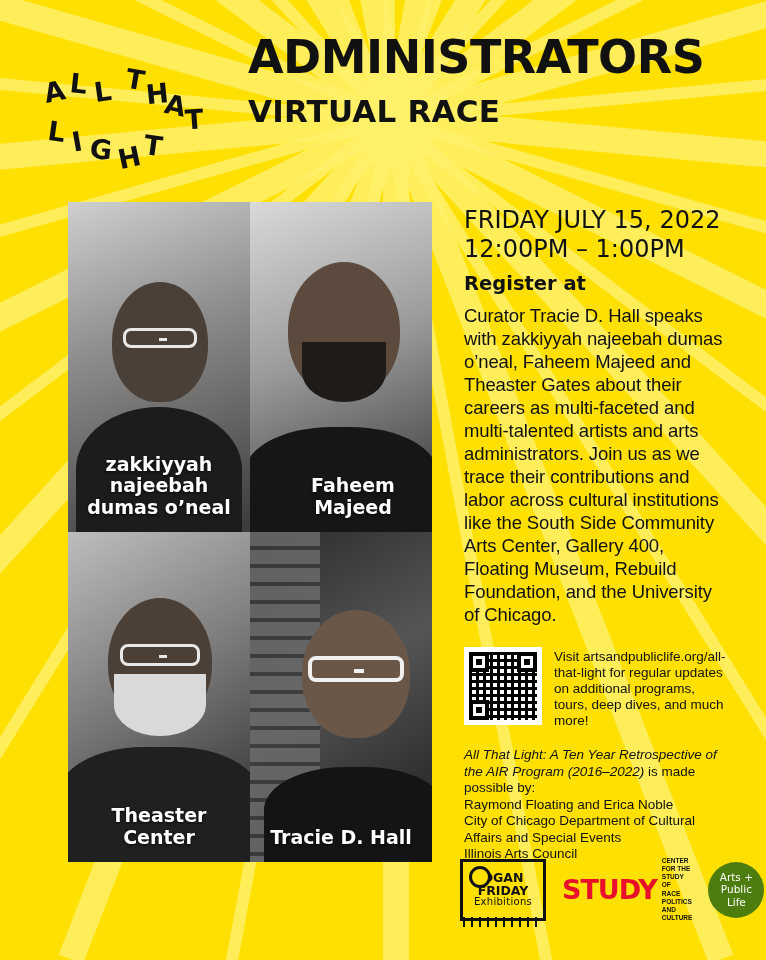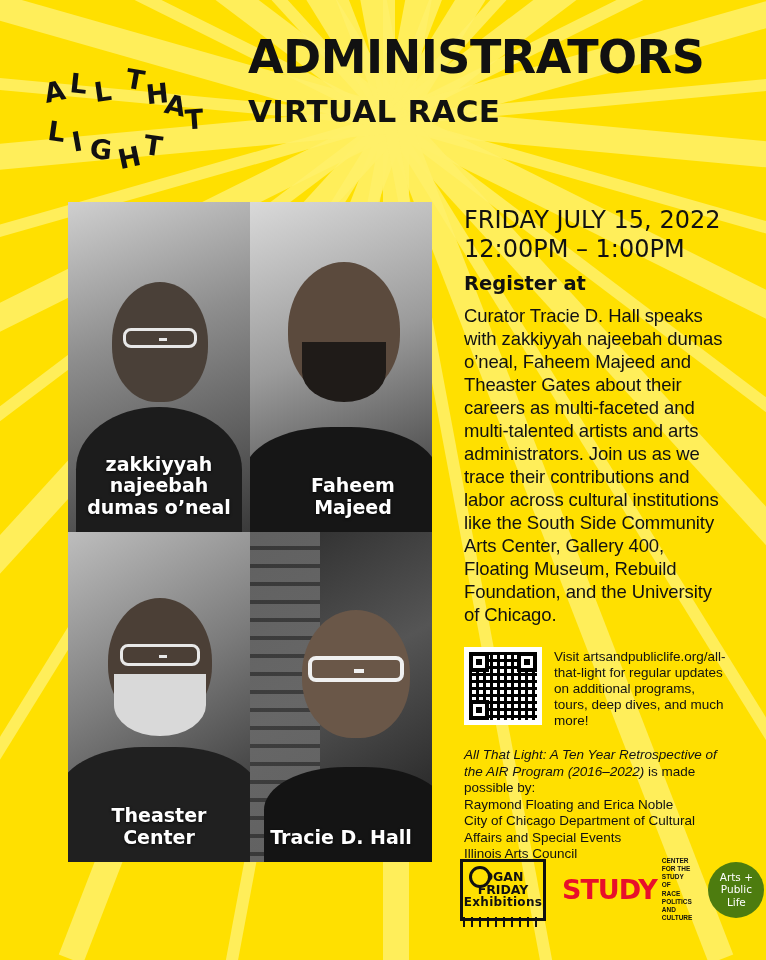--- a/index.html
+++ b/index.html
@@ -212,21 +212,21 @@
     width: 86px; height: 62px;
     border: 3px solid #111;
     display: flex; flex-direction: column; align-items: center; justify-content: center;
     font-family: "DejaVu Sans", sans-serif;
     font-weight: 700; font-size: 12.5px; color:#111; line-height: 1.05;
   }
   .logo-logan .dot {
     position: absolute; left: 6px; top: 4px; width: 22px; height: 22px;
     border: 3px solid #111; border-radius: 50%; background: #FFE000;
   }
-  .logo-logan .exh { font-size: 12px; font-weight: 700; letter-spacing: .3px; }
+  .logo-logan .exh { font-size: 10px; font-weight: 400; letter-spacing: .3px; }
   .logo-logan .rays2 {
     position:absolute; left:0; right:0; bottom:-9px; height:10px;
     background: repeating-linear-gradient(90deg,#111 0 2px, transparent 2px 8px);
   }
   .logo-csrpc { display:flex; align-items:center; gap:5px; }
   .logo-csrpc .mark {
     font-family:"DejaVu Sans", sans-serif; font-weight:700; font-size:27px; color:#E8102A;
     letter-spacing:-1px;
   }
   .logo-csrpc .lines { font-size:6.5px; line-height:1.25; font-weight:700; color:#111; }

